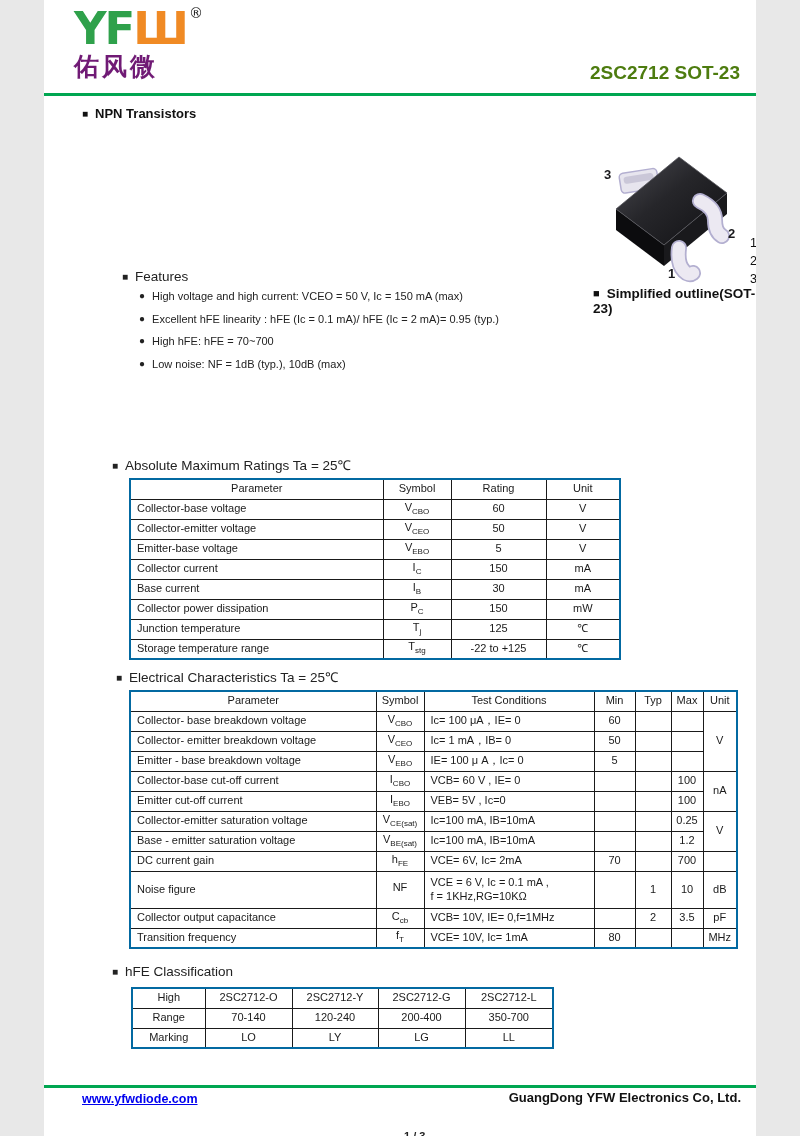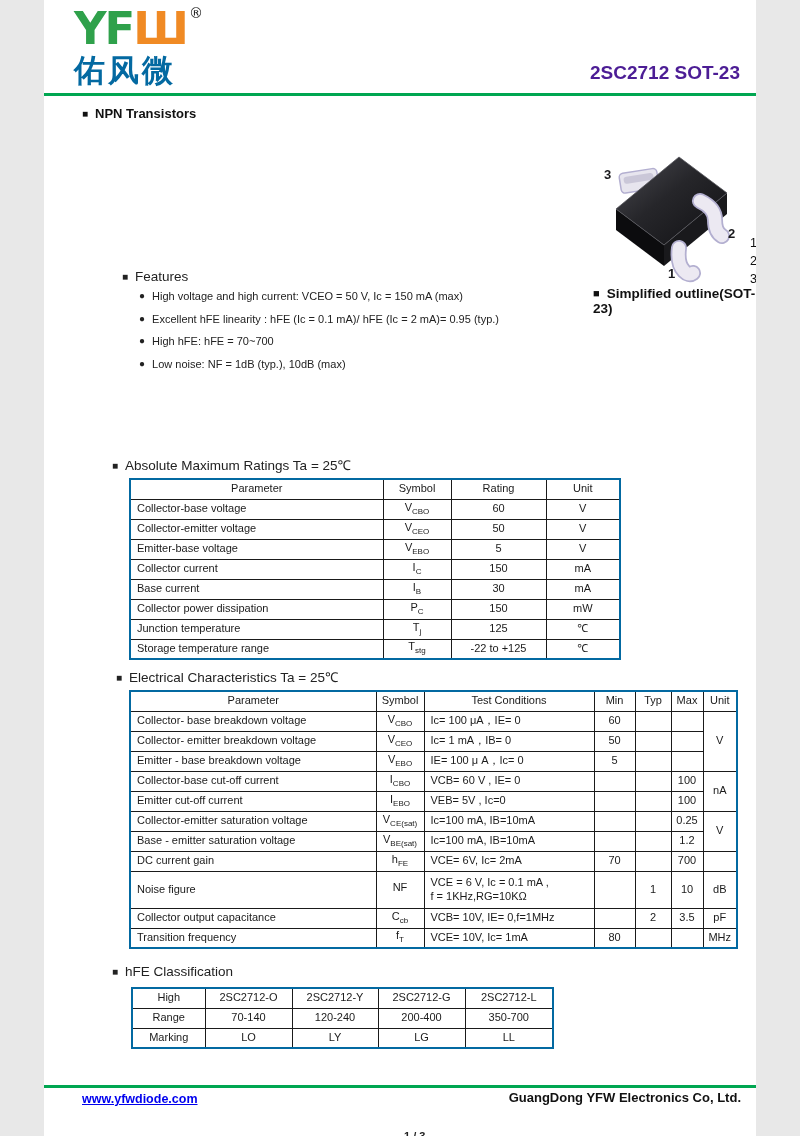--- a/index.html
+++ b/index.html
@@ -6,22 +6,22 @@
   html,body { background:#e8e8e8; }
   body { font-family:"Liberation Sans", sans-serif; }
   .page { position:relative; width:712px; height:1136px; background:#ffffff; overflow:hidden; margin:0 auto; }
 
   
   .logo { position:absolute; left:30px; top:6px; }
   .logo-row { font-family:"DejaVu Sans", sans-serif; font-weight:bold; font-size:45px; line-height:1; letter-spacing:-2px; }
   .logo-yf { color:#2fa14b; }
   .logo-sha { color:#f08a24; }
   .logo-reg { font-size:14px; color:#222; vertical-align:26px; letter-spacing:0; margin-left:2px; font-weight:normal; }
-  .logo-cn { font-family:"DejaVu Sans", sans-serif; font-weight:bold; font-size:31px; color:#0369a1; letter-spacing:3px; margin-top:-1px; }
-  .part-title { position:absolute; right:16px; top:62px; font-size:19px; font-weight:bold; color:#4c1d95; letter-spacing:0px; }
+  .logo-cn { font-family:"DejaVu Sans", sans-serif; font-weight:bold; font-size:25px; color:#701a75; letter-spacing:3px; margin-top:-1px; }
+  .part-title { position:absolute; right:16px; top:62px; font-size:19px; font-weight:bold; color:#4d7c0f; letter-spacing:0px; }
   .hdr-line { position:absolute; left:0; top:93px; width:800px; height:3px; background:#00a651; }
   .npn { position:absolute; left:38px; top:106px; font-size:13px; font-weight:bold; color:#111; }
 
   
   .pkg-svg { position:absolute; left:540px; top:145px; }
   .legend { position:absolute; left:706px; top:234px; font-size:12.5px; color:#111; line-height:18px; }
   .outline-cap { position:absolute; left:549px; top:286px; font-size:13.5px; font-weight:bold; color:#111; }
   .outline-cap .sq { font-size:11px; }
 
   

